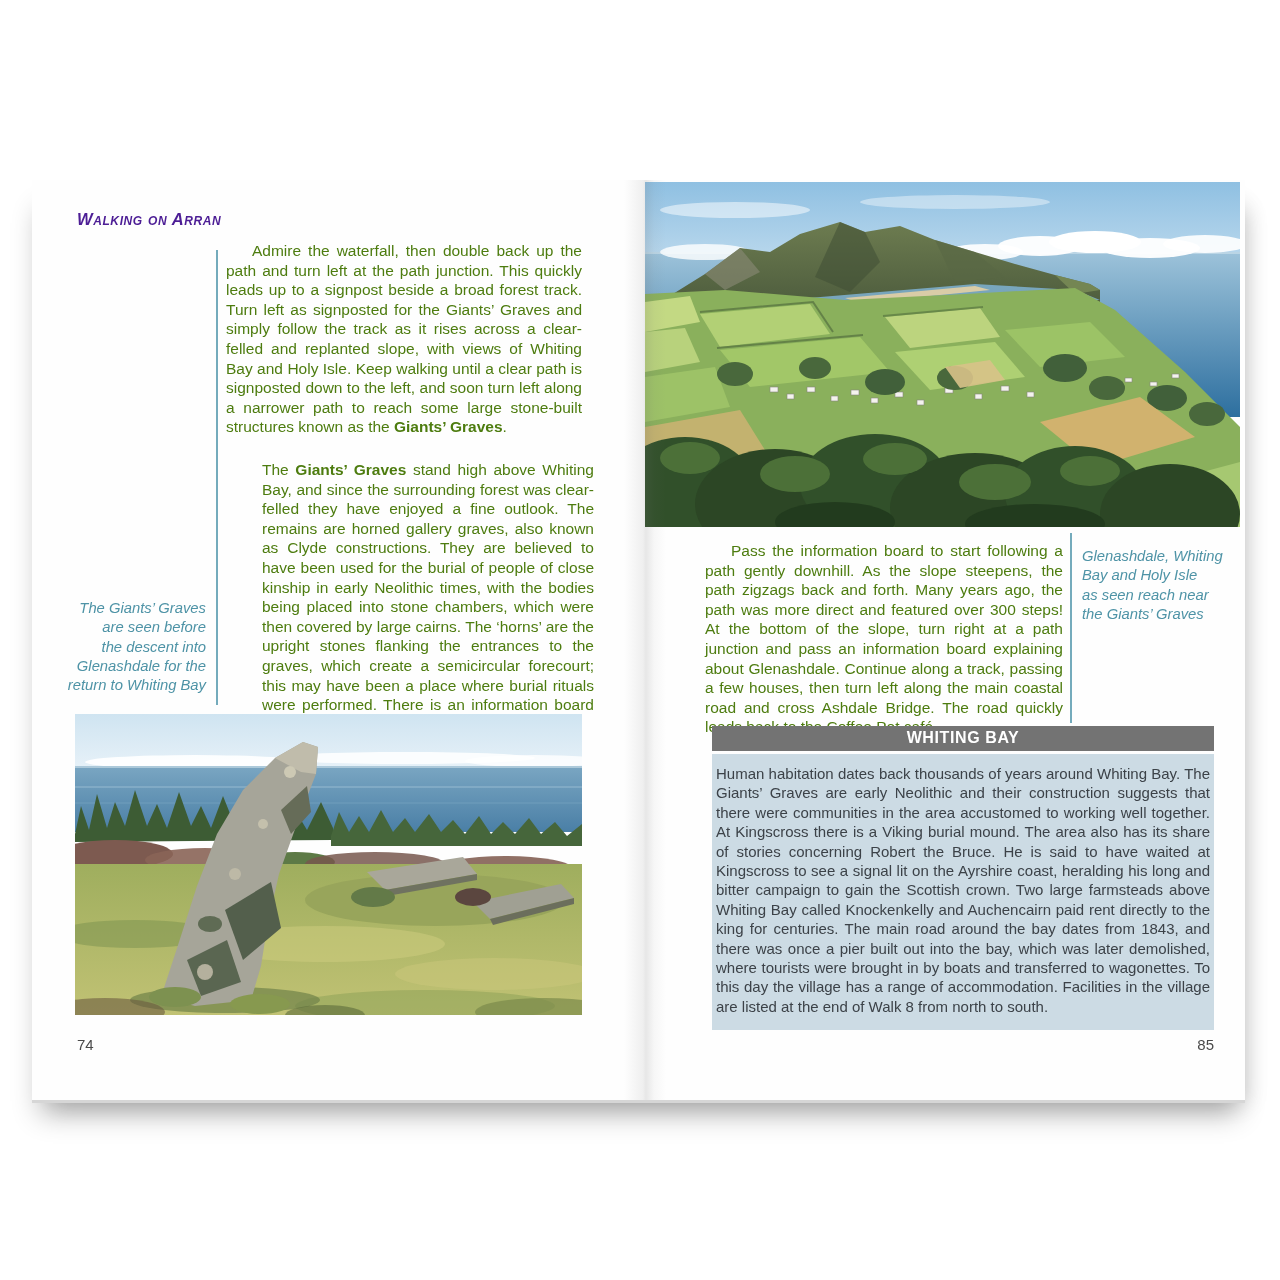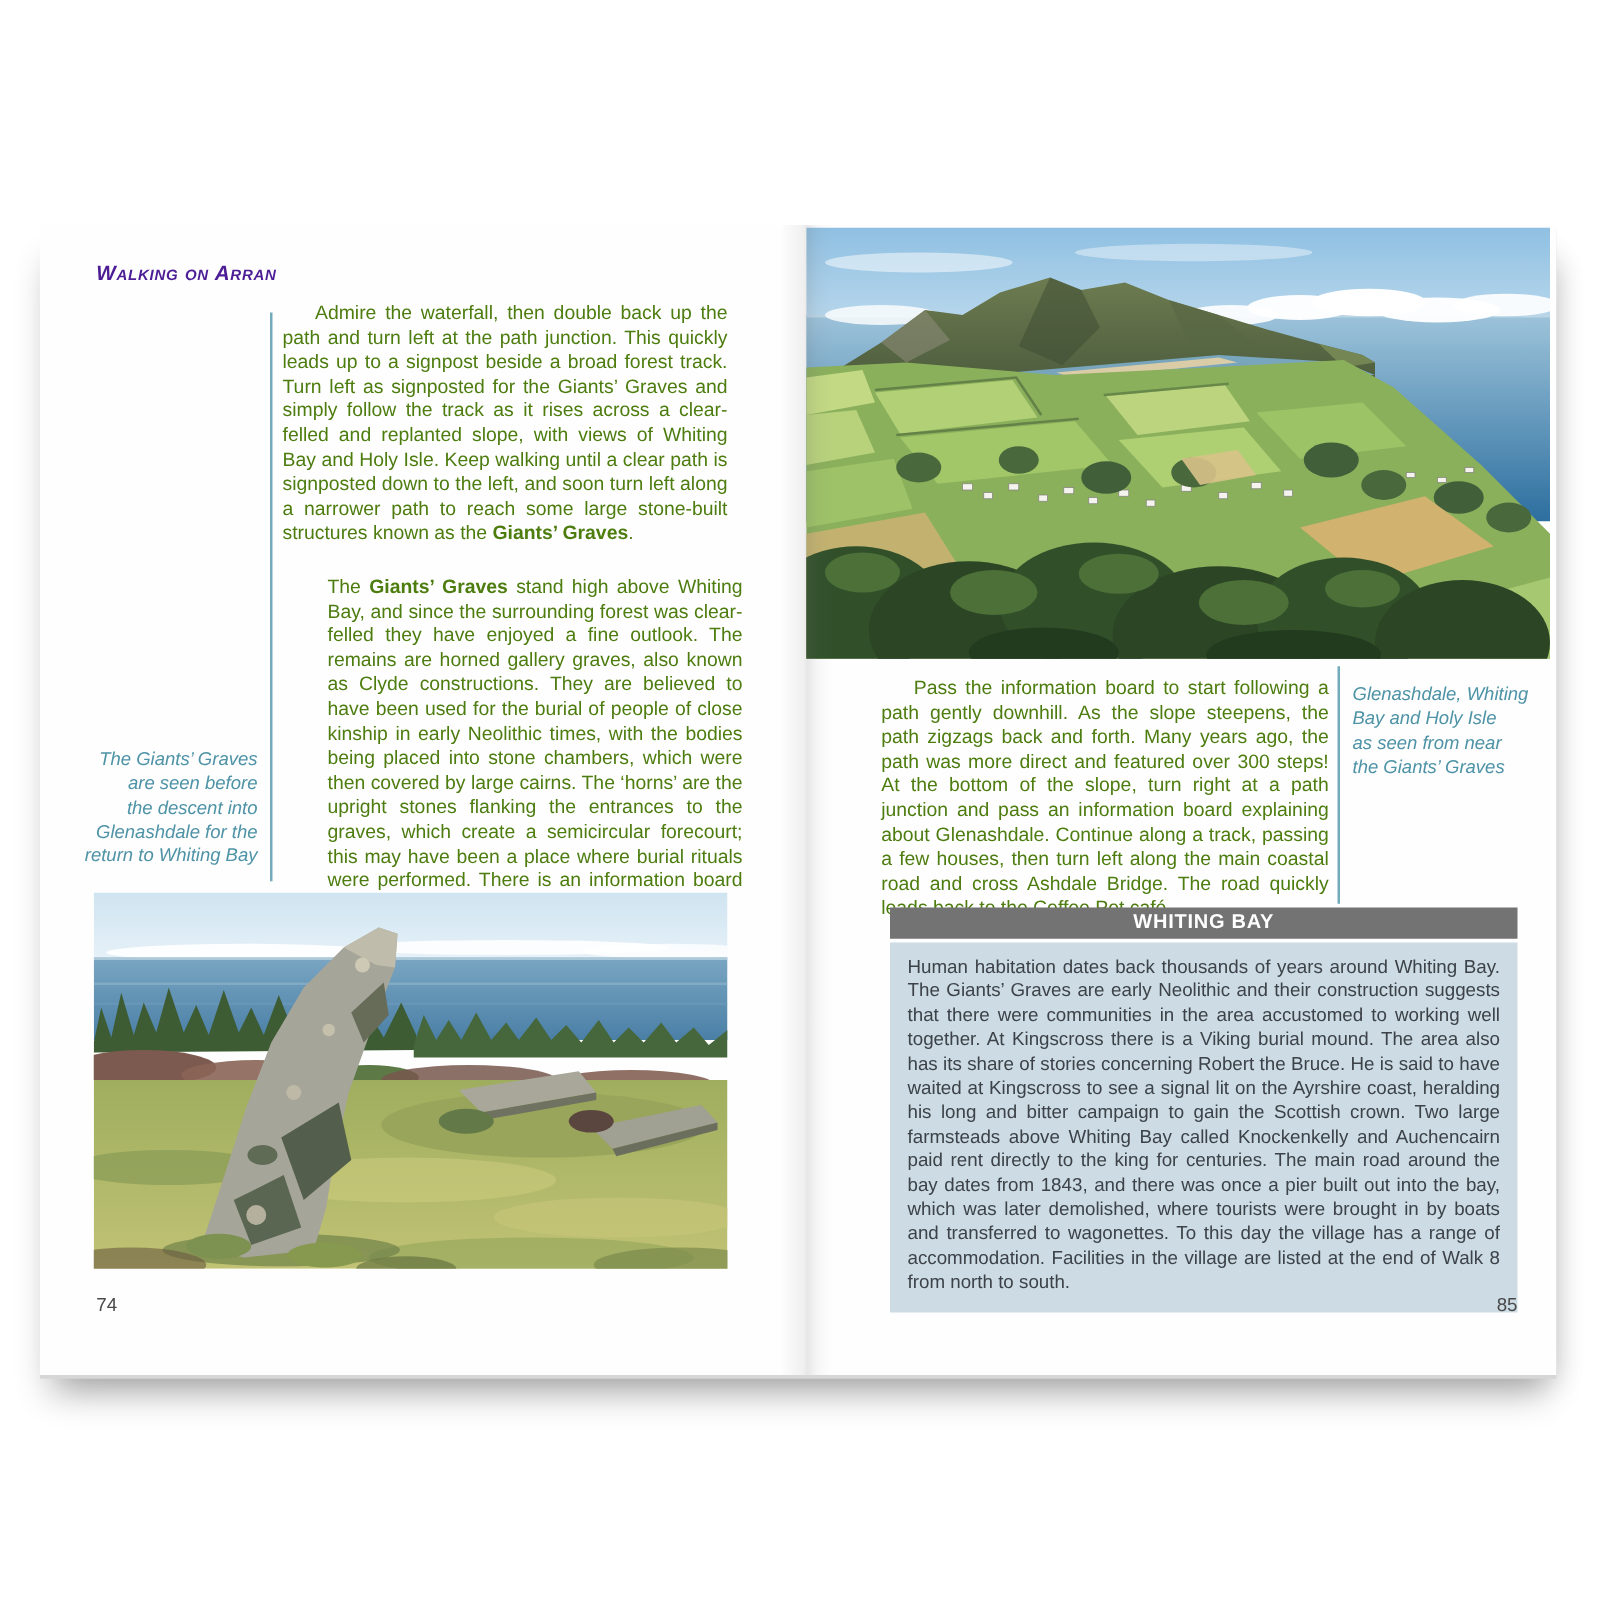--- a/index.html
+++ b/index.html
@@ -41,21 +41,21 @@
   .photo{position:absolute;display:block;}
   #photo-left{left:43px;top:534px;width:507px;height:301px;}
   #photo-right{left:613px;top:2px;width:595px;height:345px;}
   .infobox{position:absolute;left:680px;top:546px;width:502px;}
   .infobox-header{
     background:#737373;color:#ffffff;text-align:center;font-weight:bold;
     font-size:16px;letter-spacing:.6px;padding:3px 0 4px;
   }
   .infobox-body{
     background:#ccdbe4;color:#3c4248;font-size:15px;line-height:19.4px;
-    text-align:justify;padding:10px 14px 14px;margin-top:3px;
+    text-align:justify;padding:10px 4px 14px;margin-top:3px;
   }
   .page-number{position:absolute;top:856px;font-size:15px;color:#4a4a4a;}
   #page-number-left{left:45px;}
   #page-number-right{left:1130px;width:52px;text-align:right;}
 </style>
 </head>
 <body>
 
 <div class="spread">
 
@@ -257,21 +257,21 @@
       <ellipse cx="390" cy="342" rx="70" ry="20" fill="#223b1e"></ellipse>
     </g>
   </svg>
 
   <p class="body-text" id="para-right-1">Pass the information board to start following a path gently downhill. As the slope steepens, the path zigzags back and forth. Many years ago, the path was more direct and featured over 300 steps! At the bottom of the slope, turn right at a path junction and pass an information board explaining about Glenashdale. Continue along a track, passing a few houses, then turn left along the main coastal road and cross Ashdale Bridge. The road quickly leads back to the Coffee Pot café.</p>
 
   <div class="rule" id="rule-right"></div>
 
   <div class="caption" id="caption-right">Glenashdale, Whiting
 Bay and Holy Isle
-as seen from near
+as seen reach near
 the Giants’ Graves</div>
 
   <div class="infobox">
     <div class="infobox-header">WHITING BAY</div>
     <div class="infobox-body">Human habitation dates back thousands of years around Whiting Bay. The Giants’ Graves are early Neolithic and their construction suggests that there were communities in the area accustomed to working well together. At Kingscross there is a Viking burial mound. The area also has its share of stories concerning Robert the Bruce. He is said to have waited at Kingscross to see a signal lit on the Ayrshire coast, heralding his long and bitter campaign to gain the Scottish crown. Two large farmsteads above Whiting Bay called Knockenkelly and Auchencairn paid rent directly to the king for centuries. The main road around the bay dates from 1843, and there was once a pier built out into the bay, which was later demolished, where tourists were brought in by boats and transferred to wagonettes. To this day the village has a range of accommodation. Facilities in the village are listed at the end of Walk 8 from north to south.</div>
   </div>
 
   <div class="page-number" id="page-number-right">85</div>
 
   <div class="gutter"></div>

